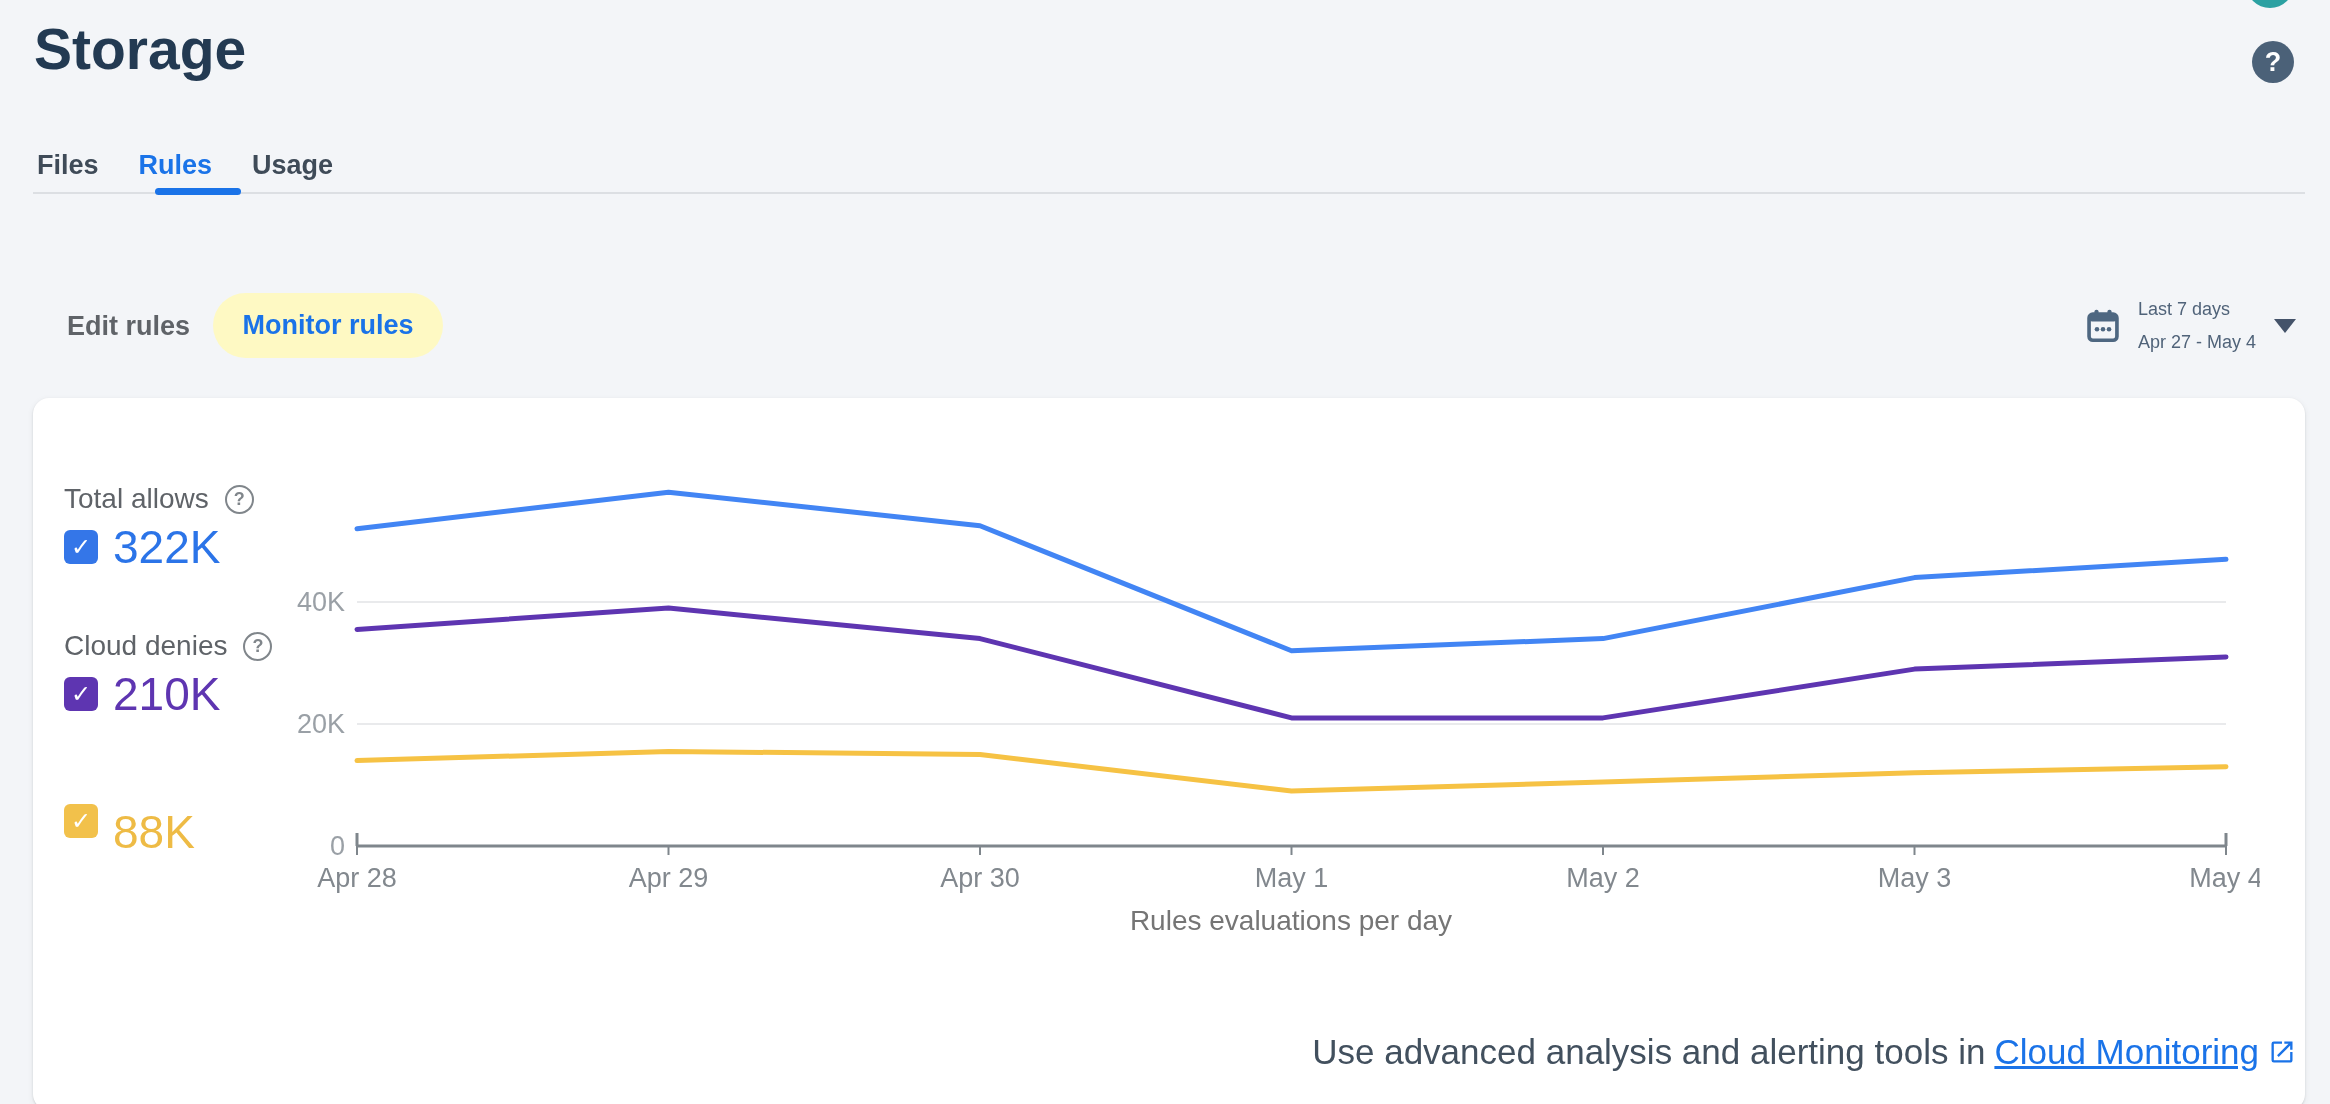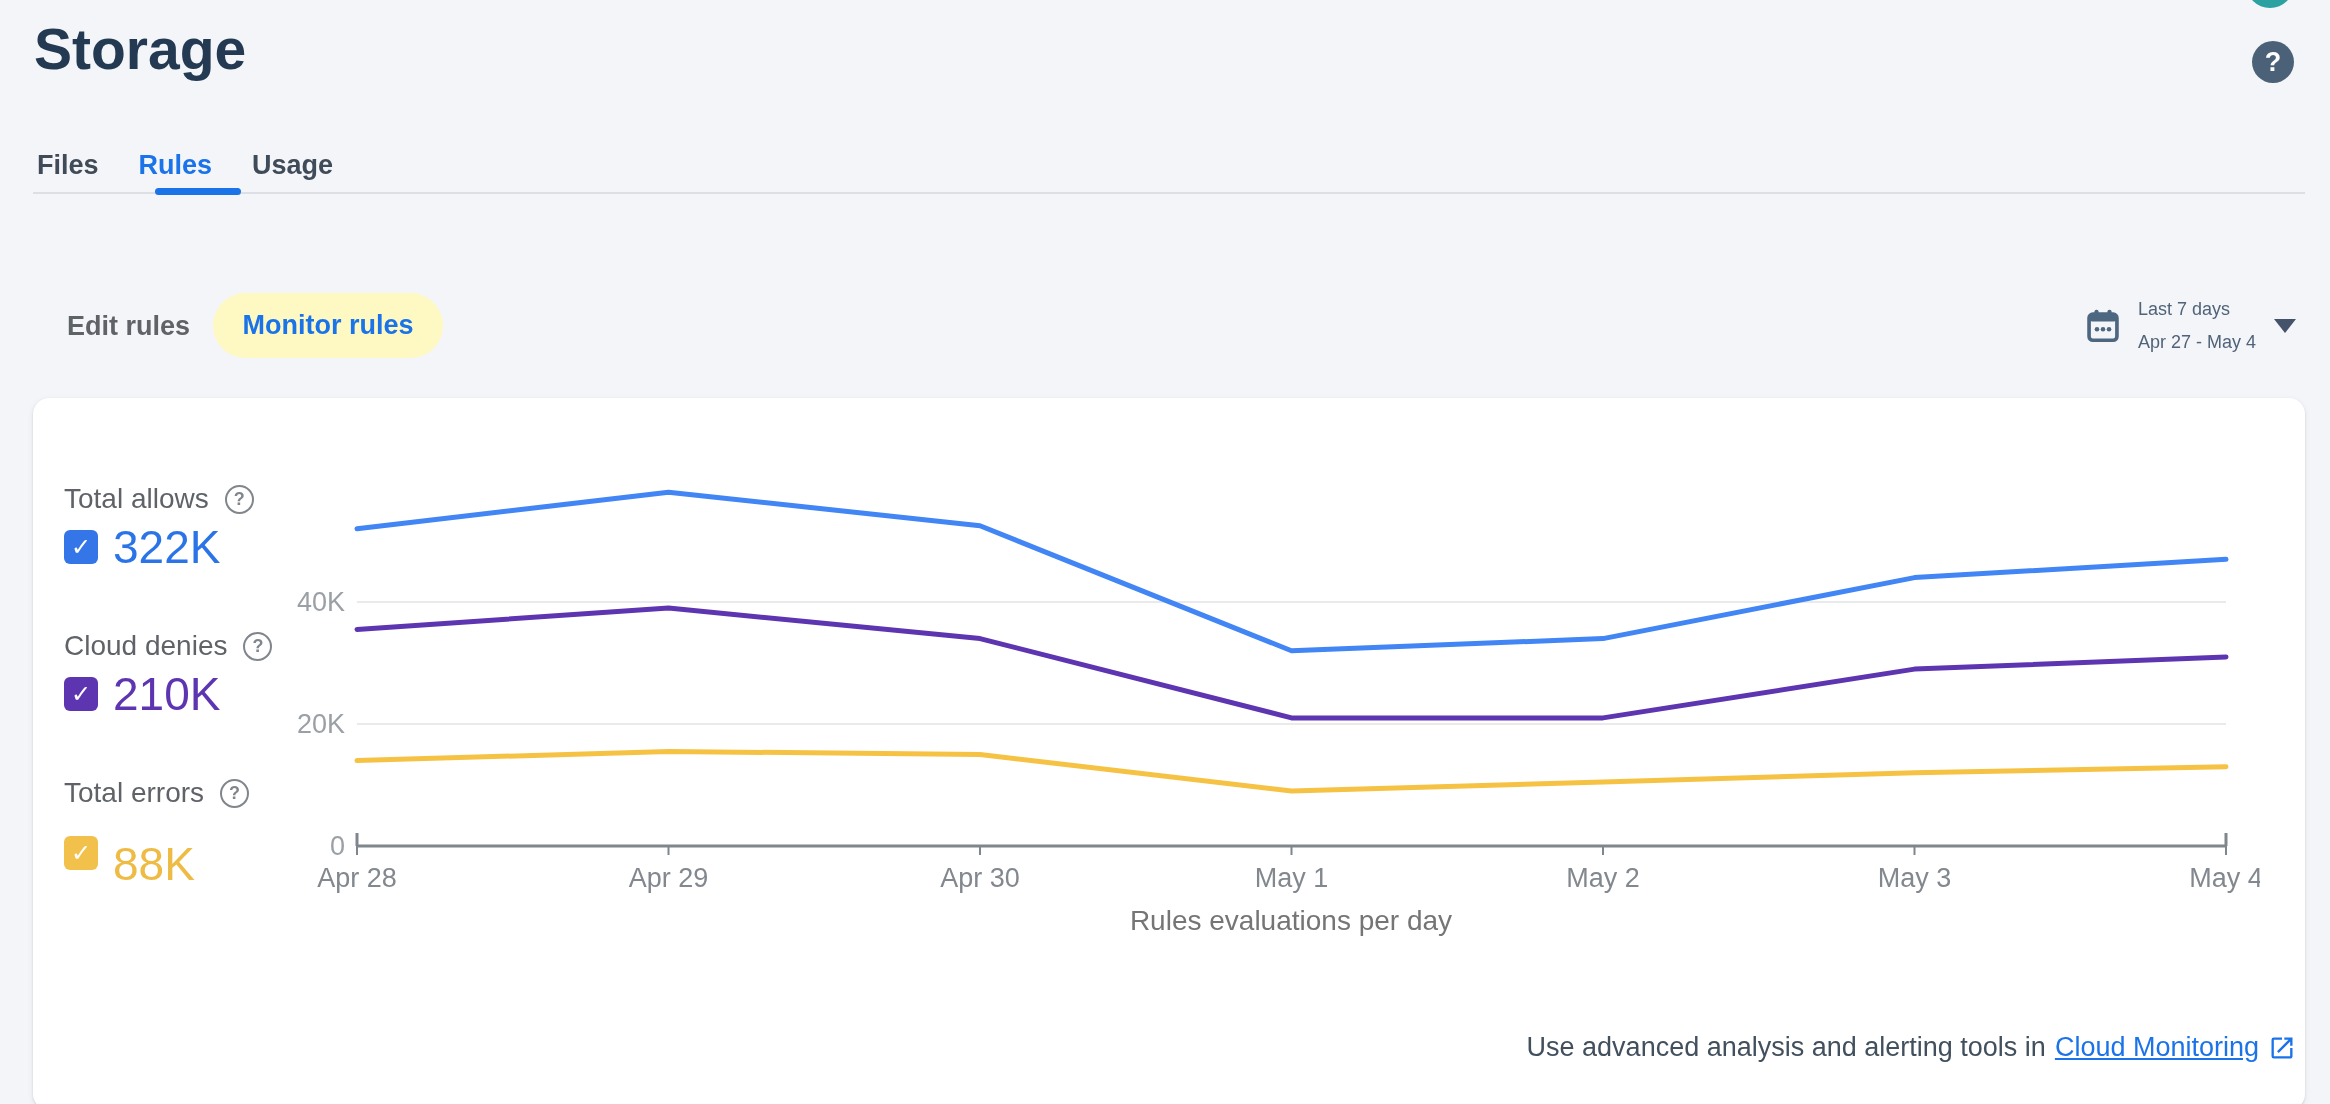--- a/index.html
+++ b/index.html
@@ -43,21 +43,21 @@
   .qicon::after{content:"?";}
   .vrow{display:flex;align-items:center;gap:15px;margin-top:8px;}
   .check{width:34px;height:34px;border-radius:6px;display:flex;align-items:center;justify-content:center;cursor:pointer;}
   .check::after{content:"✓";color:#fff;font-size:24px;font-weight:700;}
   .legend-value{font-size:46px;line-height:48px;}
 
   .chart-svg{position:absolute;left:207px;top:52px;}
   .chart-title{position:absolute;left:958px;top:507px;width:600px;text-align:center;font-size:28px;color:#757575;}
 
   
-  .footer{position:absolute;right:34px;top:1032px;display:flex;align-items:center;gap:9px;font-size:27px;color:#42505e;}
+  .footer{position:absolute;right:34px;top:1032px;display:flex;align-items:center;gap:9px;font-size:35px;color:#42505e;}
   .footer a{color:#1a73e8;text-decoration:underline;cursor:pointer;}
   .ext-icon{width:28px;height:28px;display:inline-block;}
 </style>
 </head>
 <body>
 
 <div id="root">
 
   <div class="page-title">Storage</div>
   <div class="avatar-sliver"></div>
@@ -113,24 +113,20 @@
           <span class="legend-label">Cloud denies</span>
           <span class="qicon"></span>
         </div>
         <div class="vrow">
           <span class="check" style="background: rgb(94, 53, 177);"></span>
           <span class="legend-value" style="color: rgb(94, 53, 177);">210K</span>
         </div>
       </div>
 
       <div class="legend-item" style="top:379px;">
-        <div class="lrow">
-          <span class="legend-label">Total errors</span>
-          <span class="qicon"></span>
-        </div>
         <div class="vrow">
           <span class="check" style="background: rgb(242, 193, 75);"></span>
           <span class="legend-value" style="color: rgb(238, 187, 69); margin-top: 23px;">88K</span>
         </div>
       </div>
 
     </div>
 
     <svg id="chart-svg" class="chart-svg" width="2020" height="450" viewBox="0 0 2020 450">
         <text x="105" y="405" text-anchor="end" font-size="27" fill="#9aa0a6">0</text>

